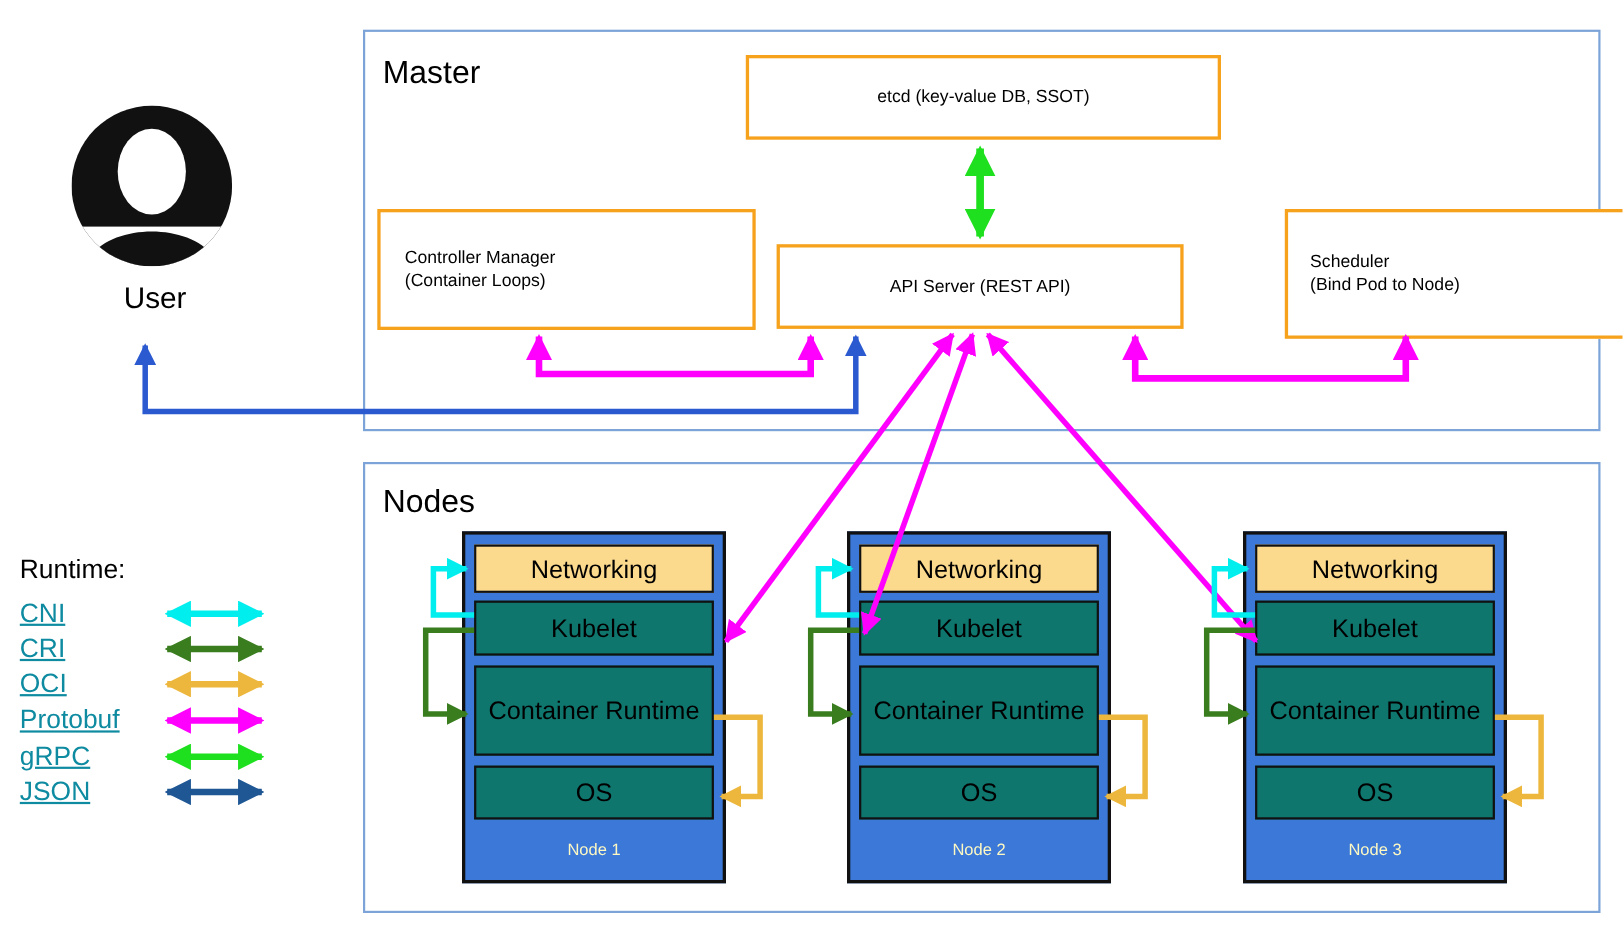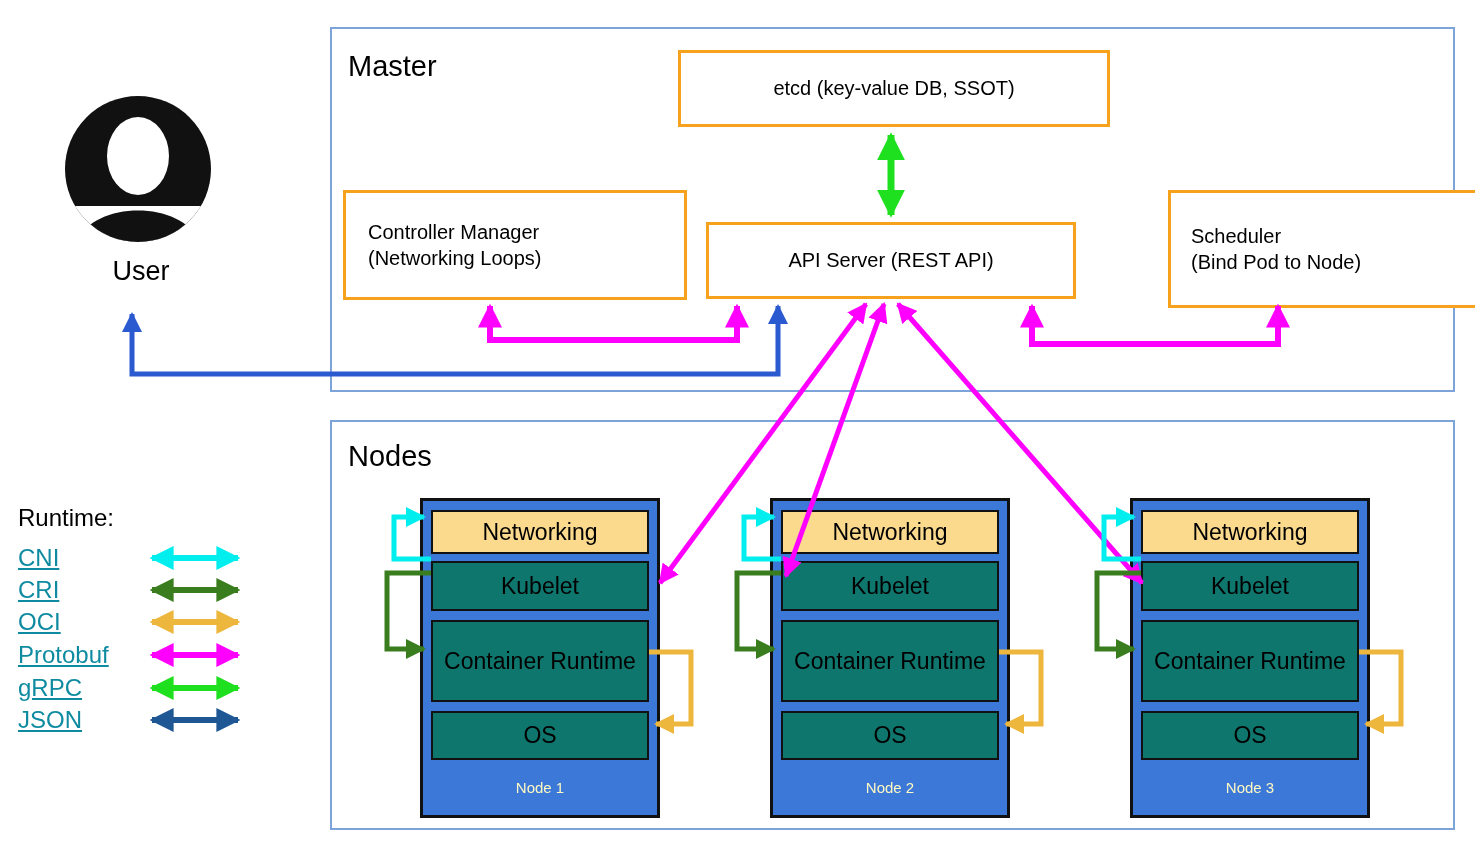--- a/index.html
+++ b/index.html
@@ -10,34 +10,34 @@
   
   .section{position:absolute;border:2px solid #7ca4d8;background:transparent;box-sizing:border-box;}
   #master-section{left:330px;top:27px;width:1125px;height:365px;}
   #nodes-section{left:330px;top:420px;width:1125px;height:410px;}
   .section-title{position:absolute;font-size:29px;color:#000;}
   #master-title{left:348px;top:50px;}
   #nodes-title{left:348px;top:440px;}
 
   
   .obox{position:absolute;border:3px solid #f6a21d;background:#fff;box-sizing:border-box;
-        display:flex;align-items:center;justify-content:center;font-size:20px;}
+        display:flex;align-items:center;justify-content:center;font-size:16px;}
   #etcd-box{left:678px;top:50px;width:432px;height:77px;}
   #api-box{left:706px;top:222px;width:370px;height:77px;}
   .obox.two-line{flex-direction:column;align-items:flex-start;justify-content:center;line-height:1.32;}
   #cm-box{left:343px;top:190px;width:344px;height:110px;padding-left:22px;}
   #sched-box{left:1124px;top:190px;width:317px;height:118px;padding-left:20px;margin-left:44px;}
 
   
   #user-icon{position:absolute;left:65px;top:96px;}
   #user-label{position:absolute;left:68px;top:256px;width:146px;text-align:center;font-size:27px;}
 
   
   .node{position:absolute;top:483px;width:240px;height:320px;background:#3b78d8;
-        border:3px solid #111;box-sizing:border-box;margin-top:15px;}
+        border:3px solid #111;box-sizing:border-box;}
   #node-1{left:420px;} #node-2{left:770px;} #node-3{left:1130px;}
   .layer{position:absolute;left:8px;right:8px;background:#0f766e;border:2px solid #111;
          display:flex;align-items:center;justify-content:center;text-align:center;
          font-size:23px;line-height:1.15;box-sizing:border-box;}
   .layer.networking{top:9px;height:44px;background:#fbda8e;}
   .layer.kubelet{top:60px;height:50px;}
   .layer.runtime{top:119px;height:82px;}
   .layer.os{top:210px;height:49px;}
   .node-label{position:absolute;left:0;right:0;top:278px;text-align:center;color:#fef9c3;font-size:15px;}
 
@@ -55,21 +55,21 @@
 <body>
 
 <div class="section" id="master-section"></div>
 <div class="section-title" id="master-title">Master</div>
 
 <div class="obox" id="etcd-box">
   <span>etcd (key-value DB, SSOT)</span>
 </div>
 <div class="obox two-line" id="cm-box">
   <span>Controller Manager</span>
-  <span>(Networking Loops)</span>
+  <span>(Container Loops)</span>
 </div>
 <div class="obox" id="api-box">
   <span>API Server (REST API)</span>
 </div>
 <div class="obox two-line" id="sched-box">
   <span>Scheduler</span>
   <span>(Bind Pod to Node)</span>
 </div>
 
 <svg id="user-icon" width="146" height="146" viewBox="0 0 146 146">

